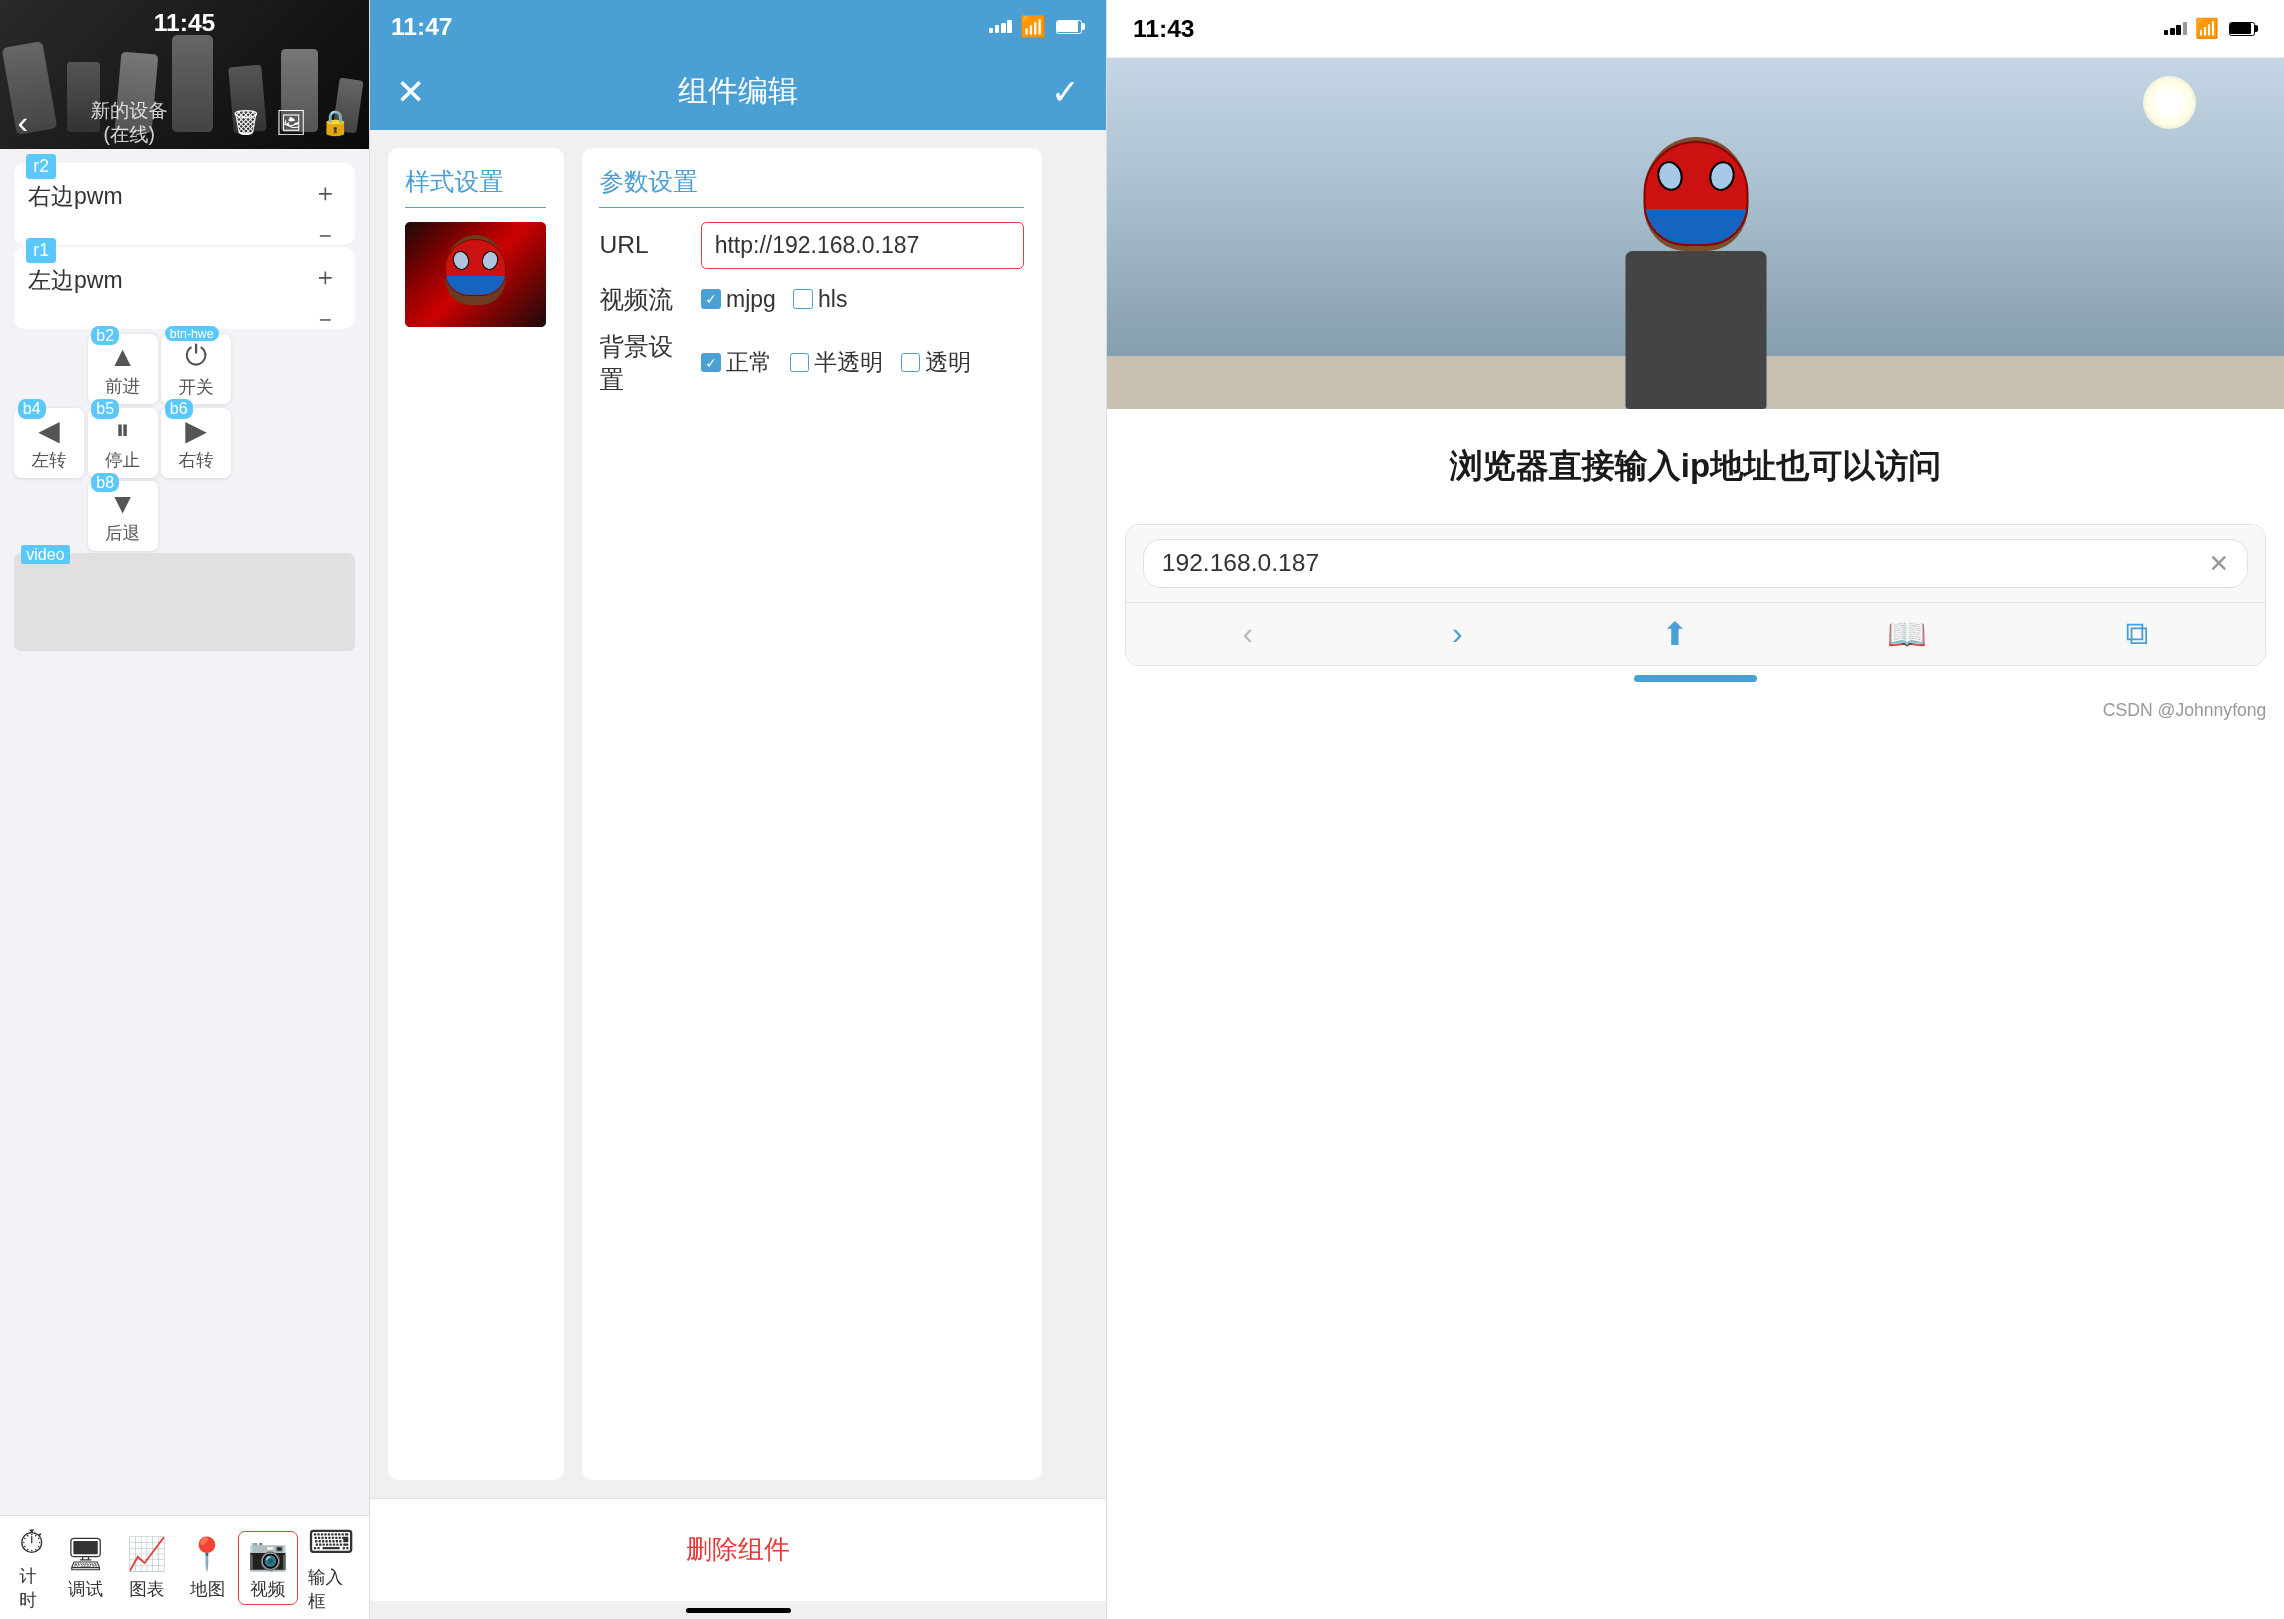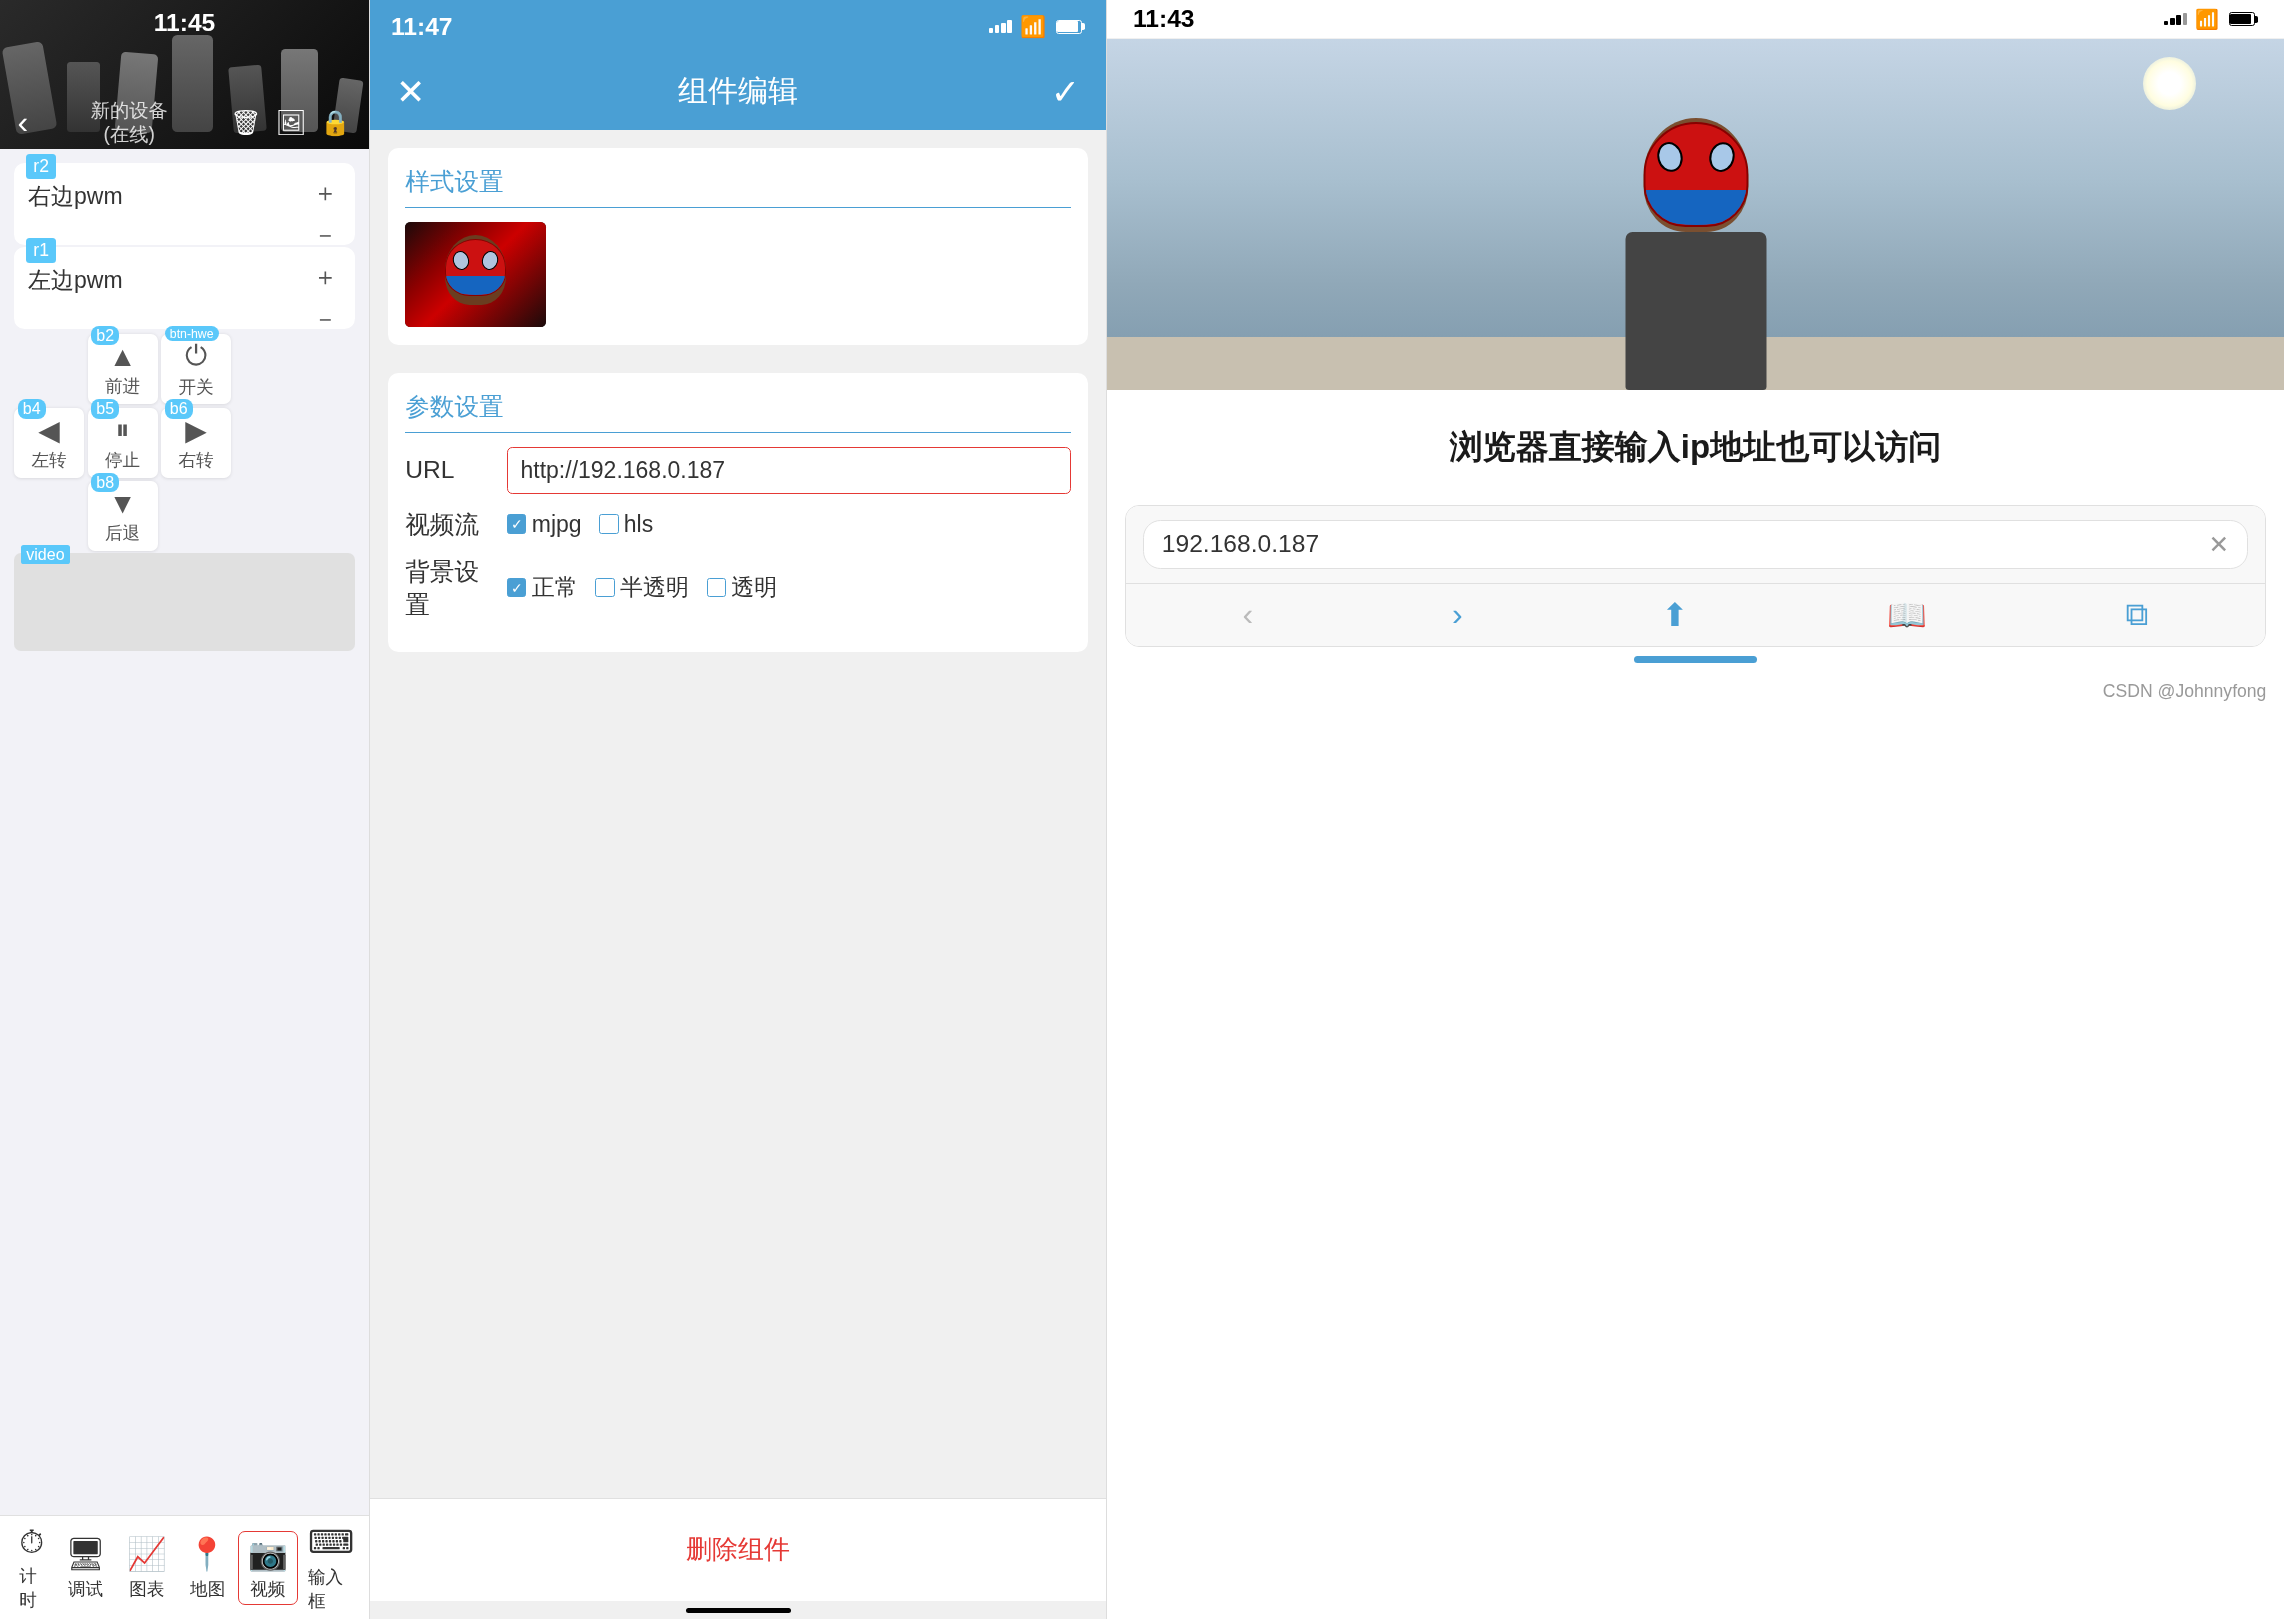--- a/index.html
+++ b/index.html
@@ -291,22 +291,21 @@
     .p2-nav-check {
       color: #fff;
       font-size: 35px;
       cursor: pointer;
     }
     .p2-body {
       flex: 1;
       overflow-y: auto;
       padding: 17.6px;
       display: flex;
-      flex-direction: column;
-      gap: 28px;
+      gap: 18px;
     }
     .p2-section {
       background: #fff;
       border-radius: 10.5px;
       padding: 17.6px;
     }
     .p2-section-title {
       font-size: 24.6px;
       color: #4a9fd4;
       border-bottom: 1.3px solid #4a9fd4;
@@ -406,21 +405,21 @@
 
     
     .panel3 {
       flex: 1;
       height: 1620px;
       background: #fff;
       display: flex;
       flex-direction: column;
     }
     .p3-status-bar {
-      height: 39px;
+      height: 58px;
       background: #fff;
       display: flex;
       align-items: center;
       justify-content: space-between;
       padding: 0 26px;
       border-bottom: 0.9px solid #f0f0f0;
     }
     .p3-status-time {
       font-size: 24.6px;
       font-weight: 600;

